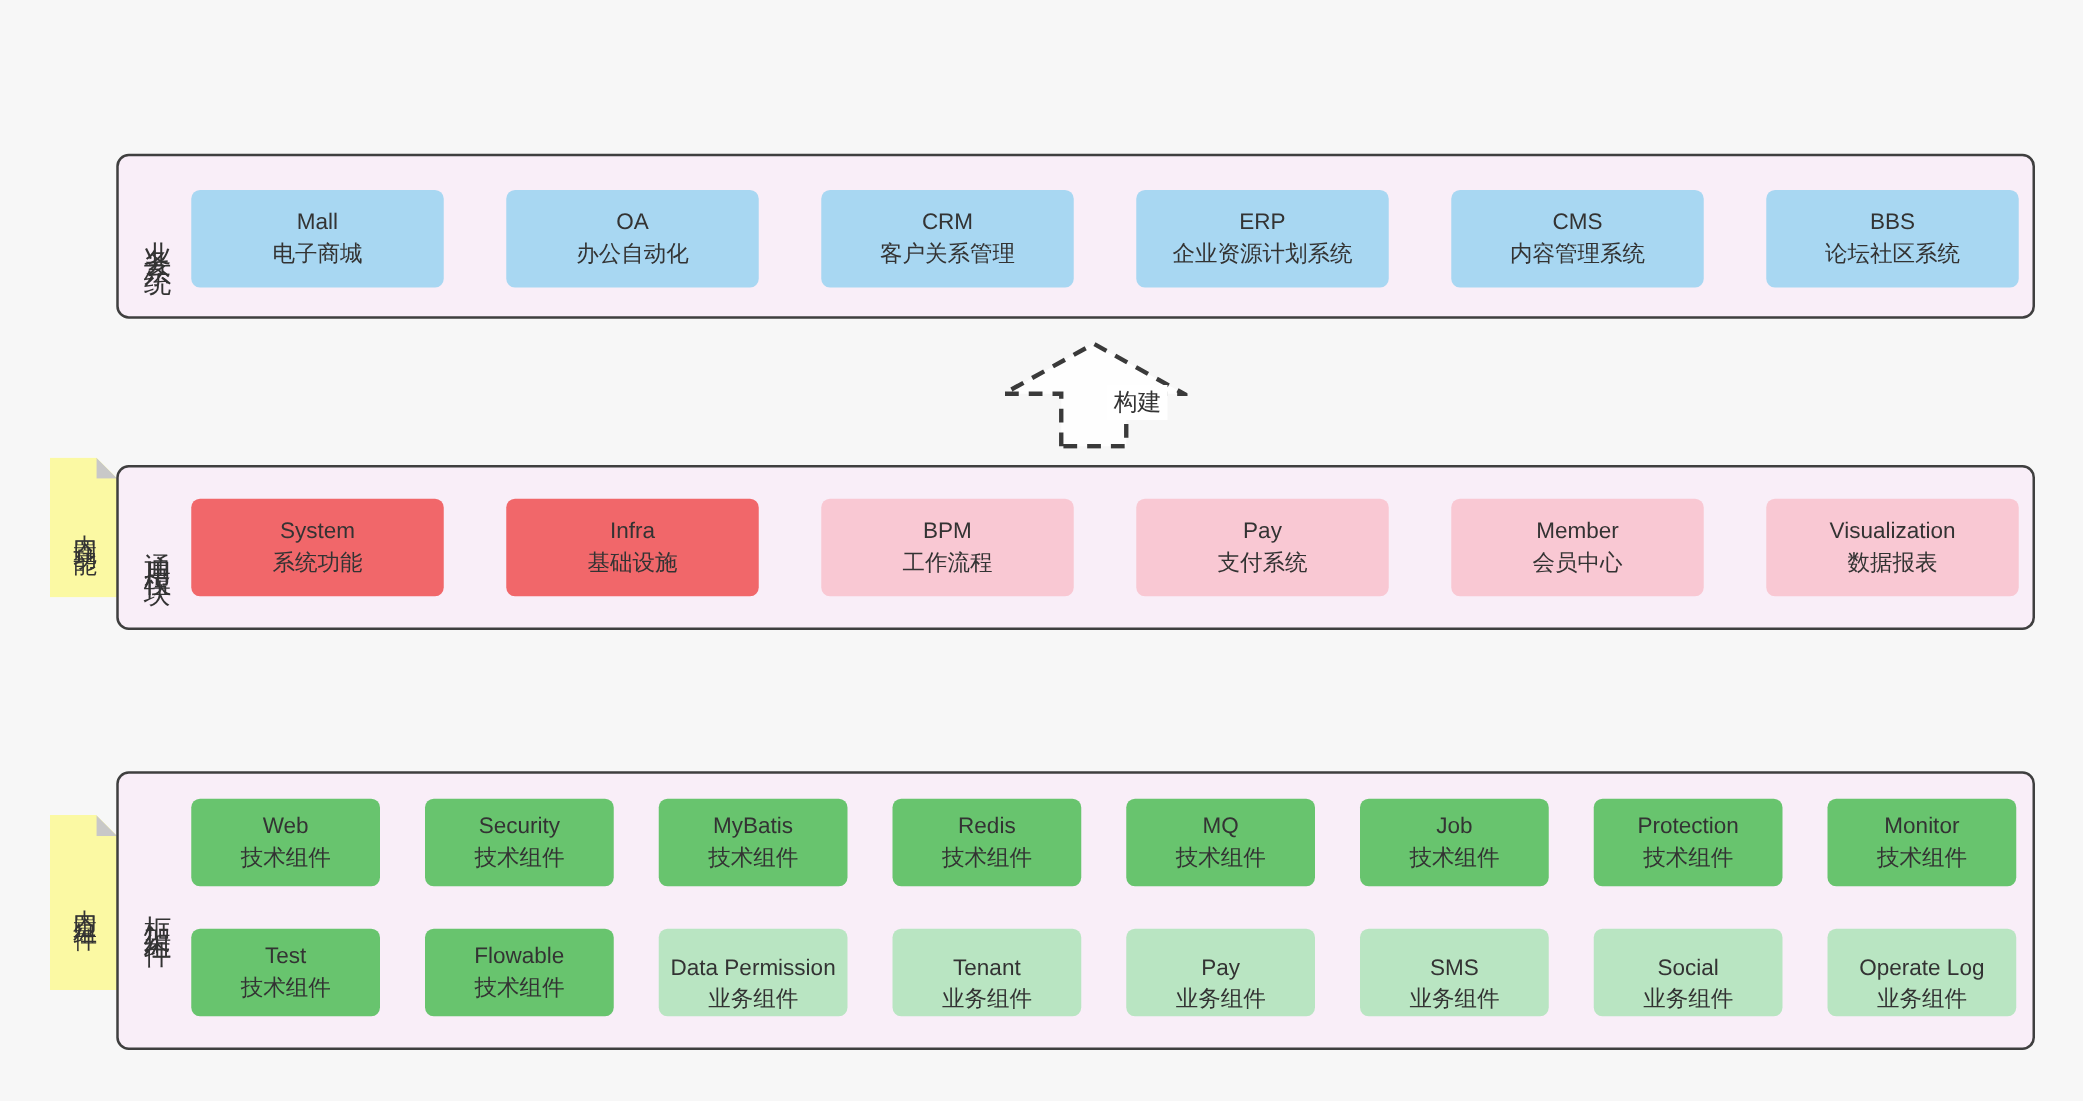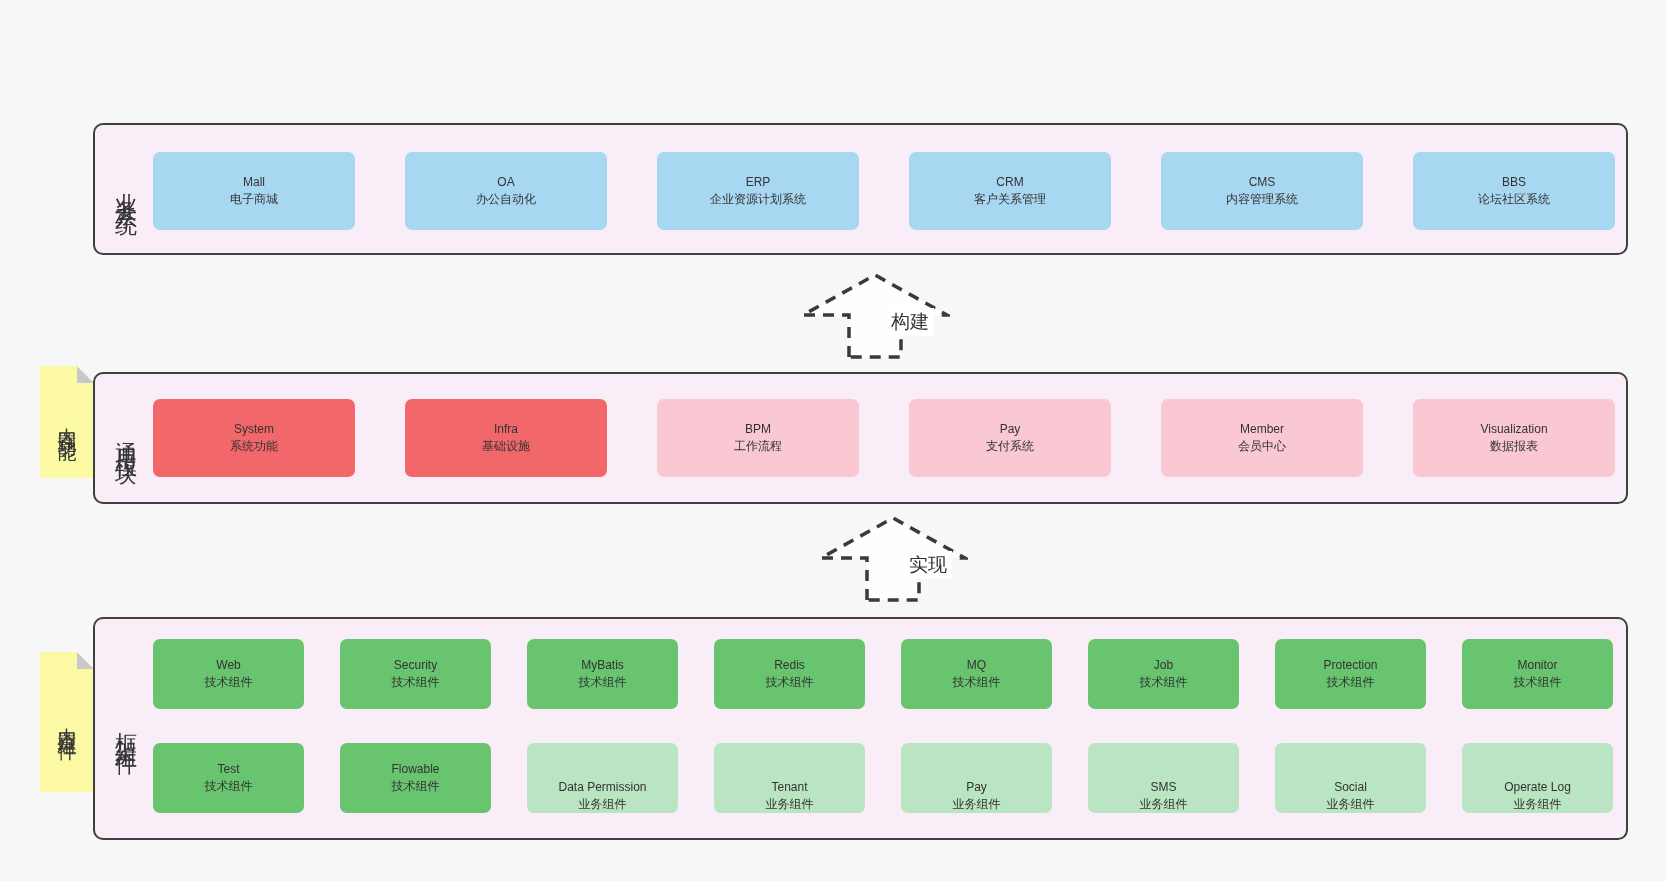--- a/index.html
+++ b/index.html
@@ -23,21 +23,21 @@
         font-size:22px;letter-spacing:7px;color:var(--text);}
 
   .boxrow{position:absolute;left:58px;display:flex;}
   .row-b1{top:27px;gap:50px;}
   .row-b2{top:25px;gap:50px;}
   .row-b3a{top:20px;gap:36px;}
   .row-b3b{top:124px;gap:36px;}
 
   .box{width:202px;height:78px;border-radius:7px;display:flex;flex-direction:column;
        align-items:center;justify-content:center;text-align:center;
-       font-size:12px;line-height:1.42;color:var(--text);}
+       font-size:18px;line-height:1.42;color:var(--text);}
   .band3 .box{width:151px;height:70px;}
   .blue{background:var(--blue);}
   .red{background:var(--red);}
   .pink{background:var(--pink);}
   .green{background:var(--green);}
   .lgreen{background:var(--lgreen);justify-content:flex-end;}
 
   .sticky{position:absolute;left:40px;width:54px;box-sizing:border-box;background:var(--sticky);
         display:flex;align-items:center;justify-content:center;
         clip-path:polygon(0 0, calc(100% - 17px) 0, 100% 17px, 100% 100%, 0 100%);}
@@ -65,26 +65,26 @@
     <div class="boxrow row-b1">
       <div class="box blue">
         <span>Mall</span>
         <span>电子商城</span>
       </div>
       <div class="box blue">
         <span>OA</span>
         <span>办公自动化</span>
       </div>
       <div class="box blue">
+        <span>CRM</span>
+        <span>客户关系管理</span>
+      </div>
+      <div class="box blue">
         <span>ERP</span>
         <span>企业资源计划系统</span>
-      </div>
-      <div class="box blue">
-        <span>CRM</span>
-        <span>客户关系管理</span>
       </div>
       <div class="box blue">
         <span>CMS</span>
         <span>内容管理系统</span>
       </div>
       <div class="box blue">
         <span>BBS</span>
         <span>论坛社区系统</span>
       </div>
     </div>
@@ -125,26 +125,20 @@
         <span>Member</span>
         <span>会员中心</span>
       </div>
       <div class="box pink">
         <span>Visualization</span>
         <span>数据报表</span>
       </div>
     </div>
   </section>
 
-  <div class="arrow arrow2">
-    <svg viewBox="0 0 150 88" width="150" height="88">
-      <polygon points="49,86 49,44 3,44 75,4 147,44 101,44 101,86" fill="#fefefe" stroke="#3a3a3a" stroke-width="3.5" stroke-dasharray="11 8" stroke-linejoin="miter"></polygon>
-    </svg>
-    <span class="arrow-label">实现</span>
-  </div>
 
   <div class="sticky sticky2">
     <span class="fold"></span>
     <span class="sticky-text">内置组件</span>
   </div>
 
   <section class="band band3">
     <div class="band-label">框架组件</div>
     <div class="boxrow row-b3a">
       <div class="box green">

